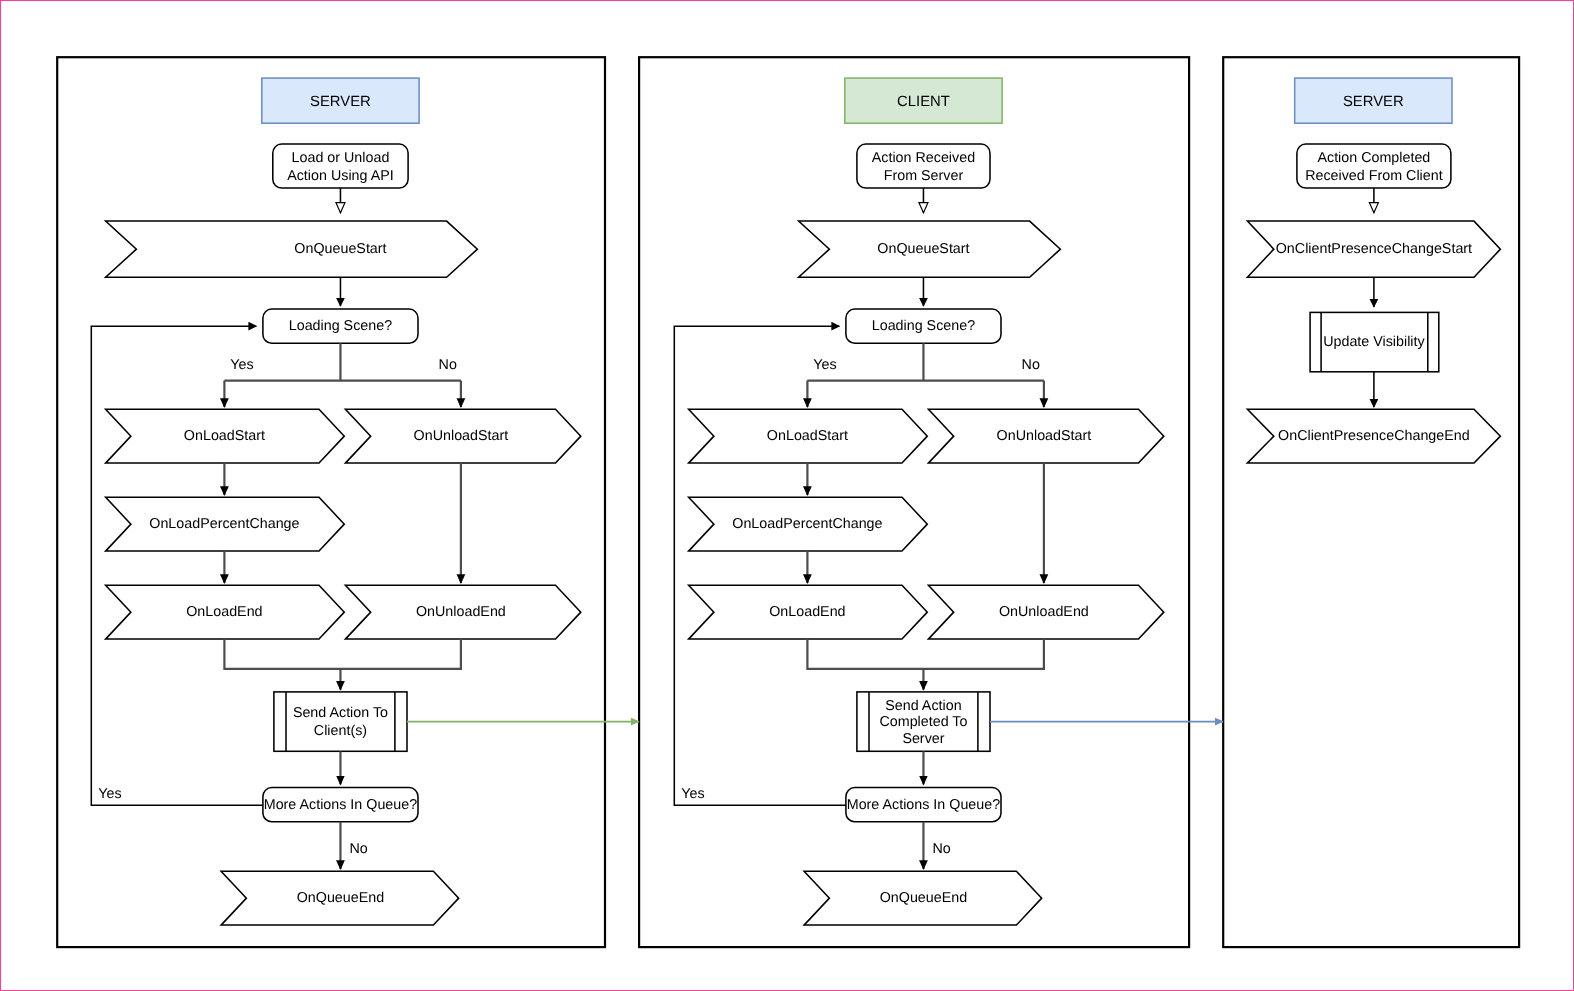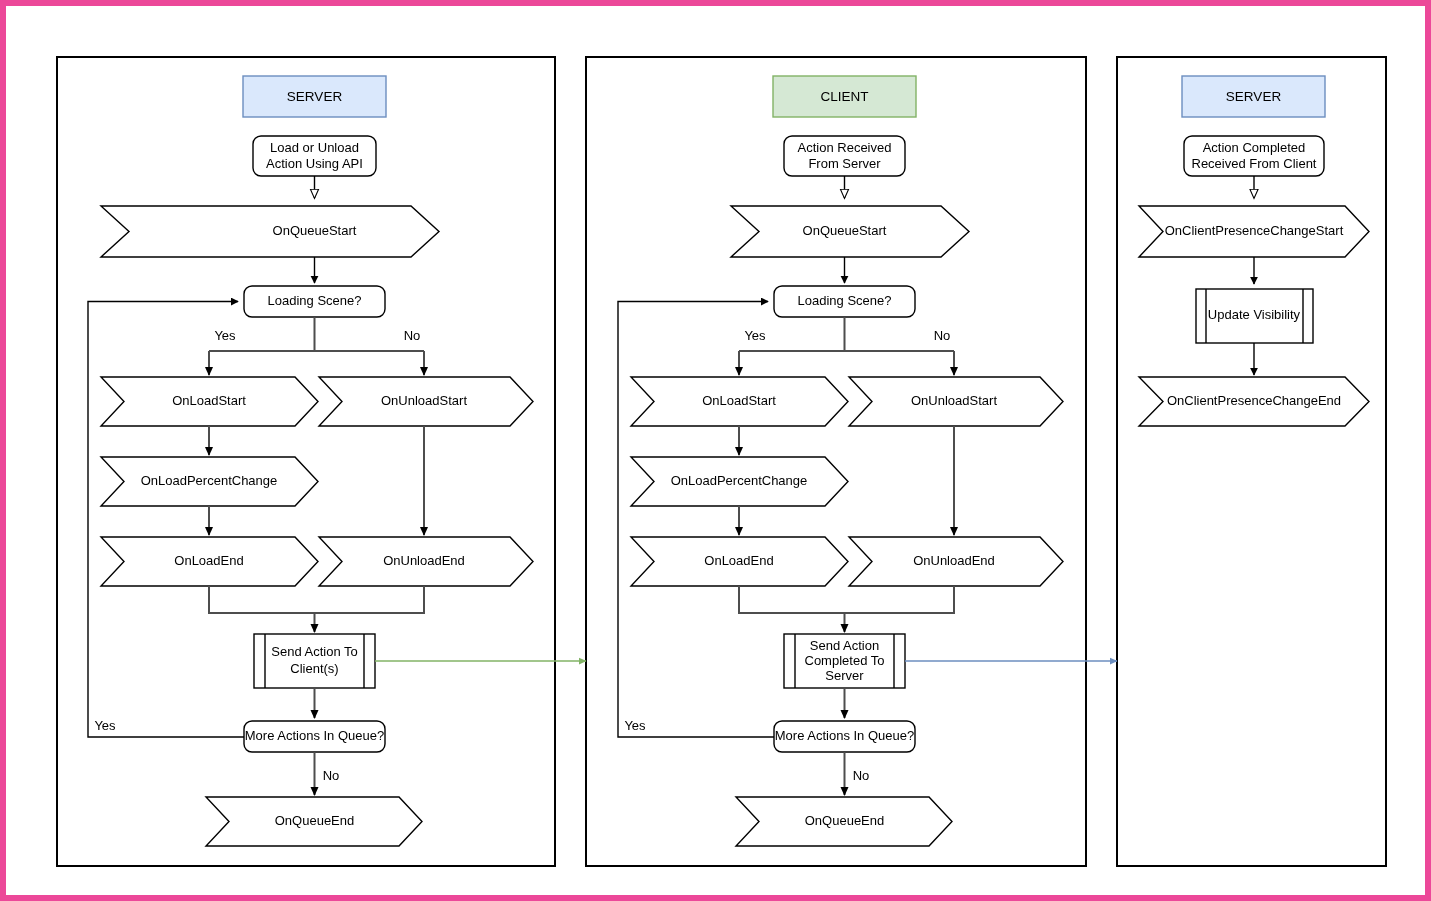--- a/index.html
+++ b/index.html
@@ -7,21 +7,21 @@
     margin: 0;
     padding: 0;
     background: #ffffff;
     font-family: "Liberation Sans", sans-serif;
   }
   #canvas {
     position: relative;
     width: 1431px;
     height: 901px;
     background: #ffffff;
-    border: 6px solid #ec4899;
+    border: 1px solid #ec4899;
     box-sizing: border-box;
     overflow: hidden;
   }
   svg.layer {
     position: absolute;
     left: 0;
     top: 0;
     width: 1431px;
     height: 901px;
   }

